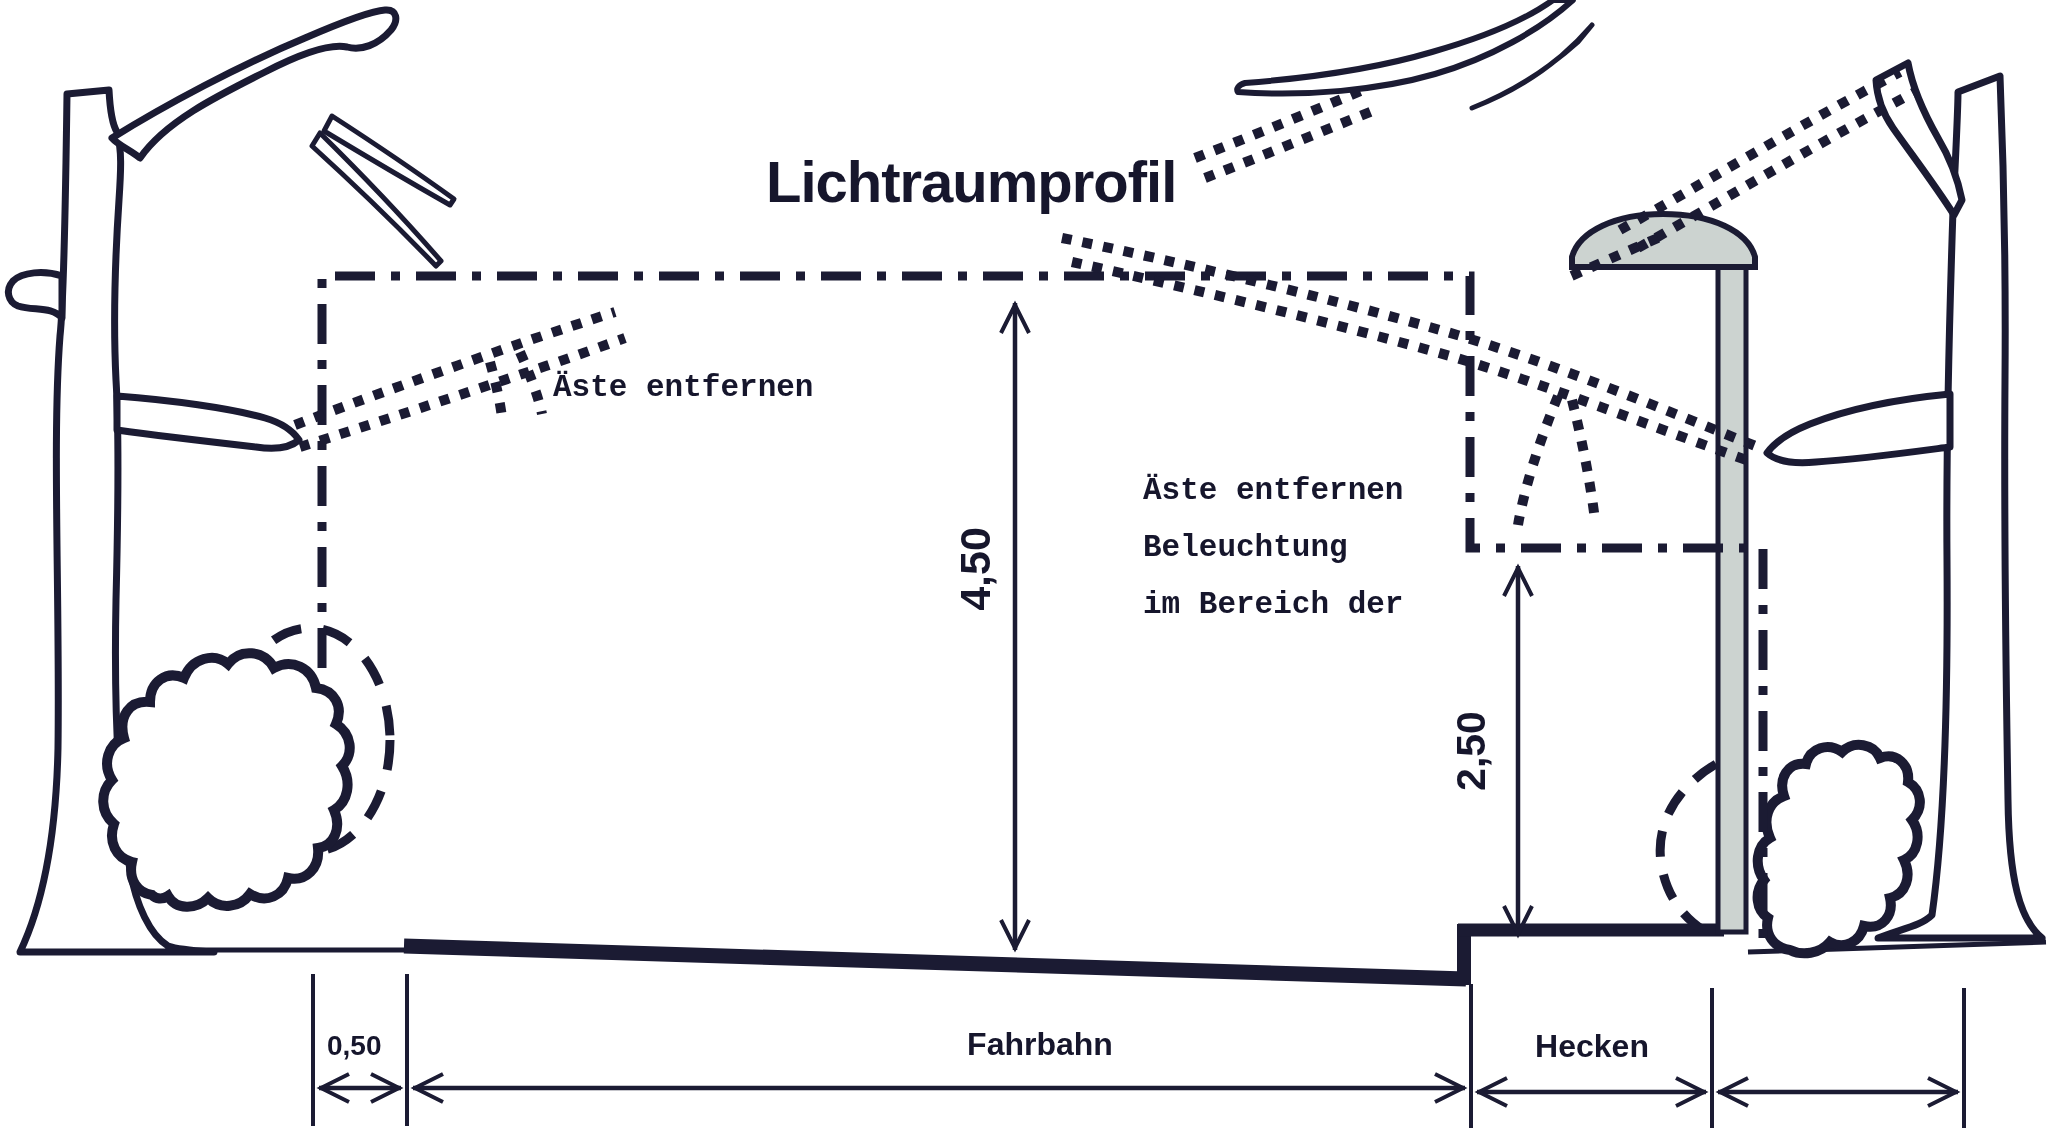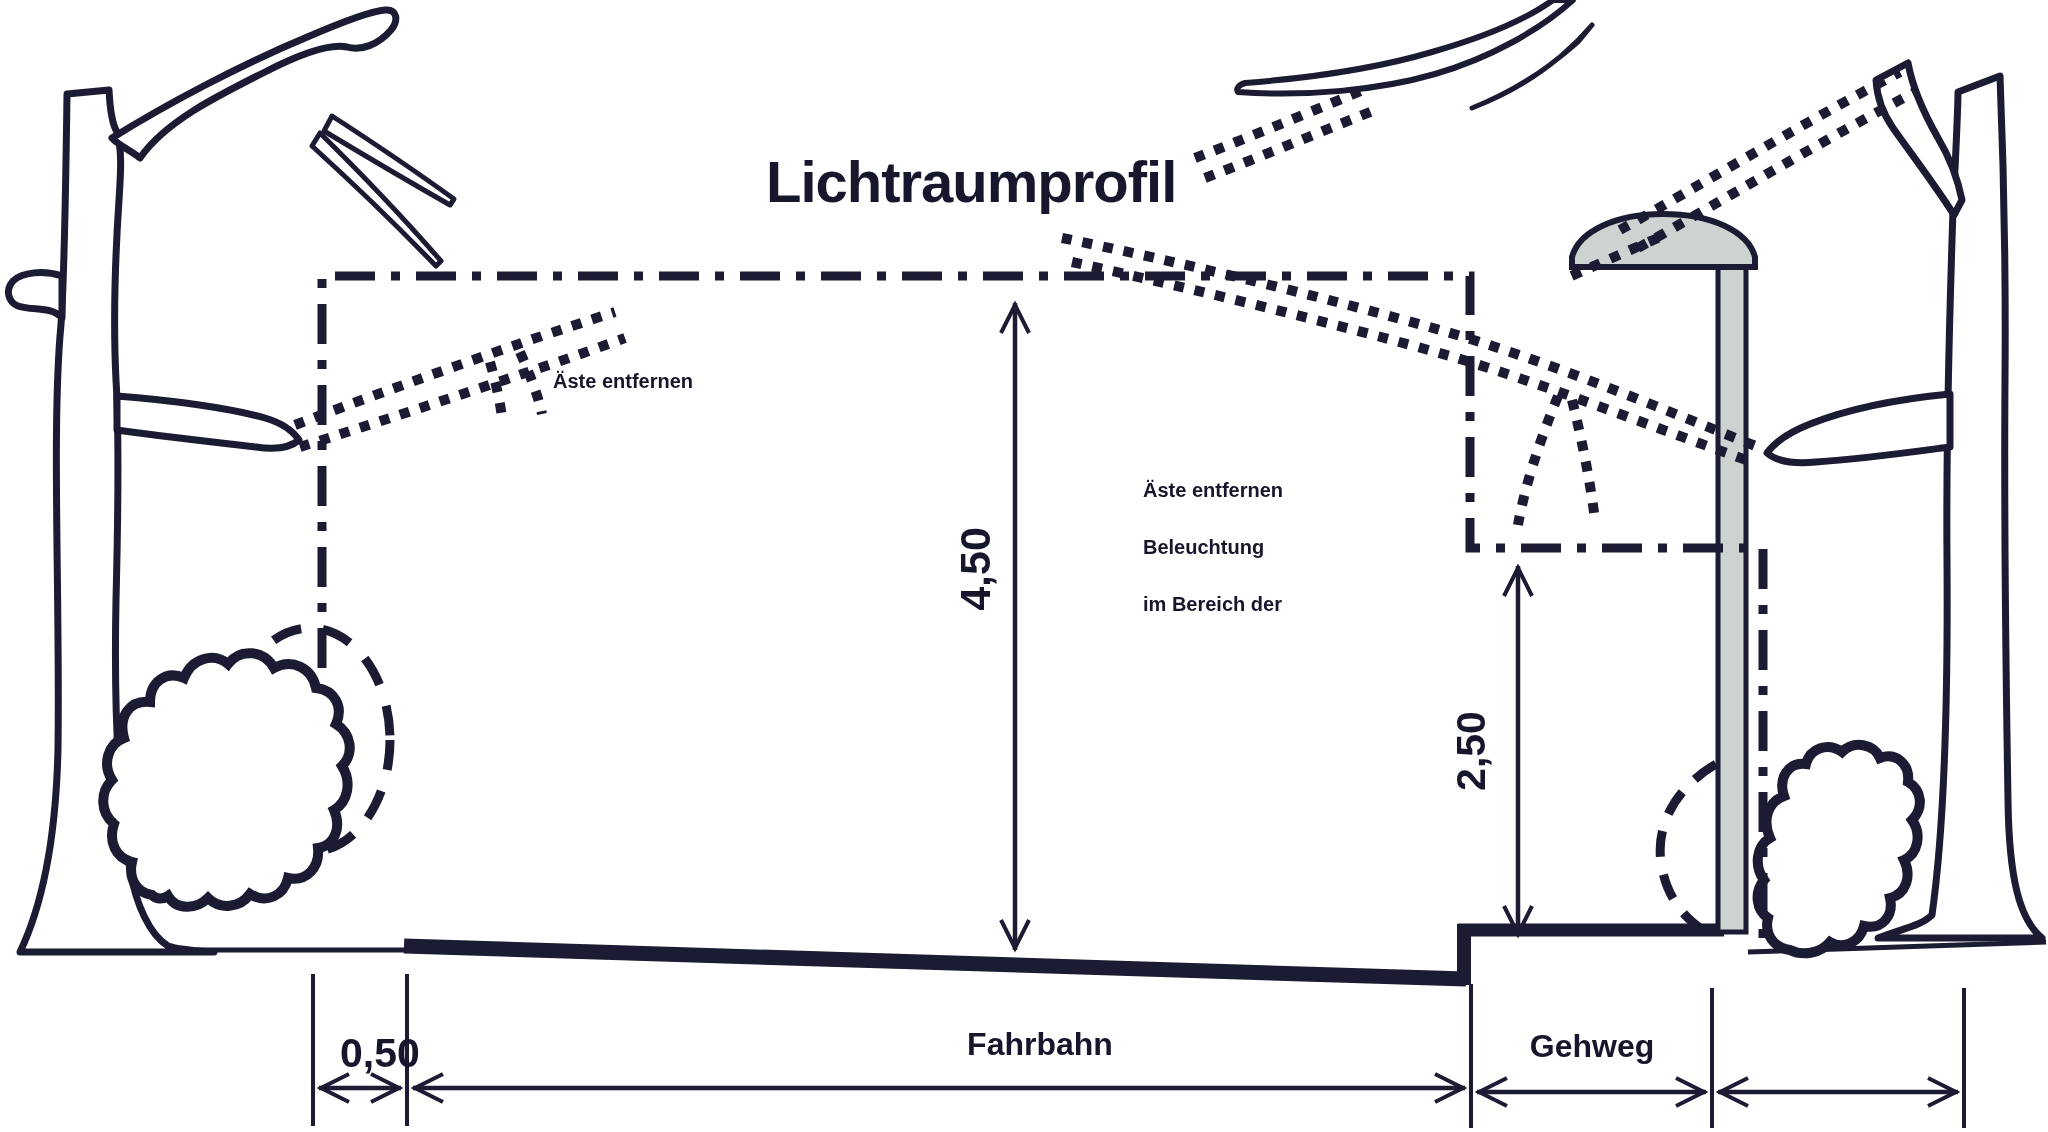--- a/index.html
+++ b/index.html
@@ -2,21 +2,21 @@
 <html><head>
 <meta charset="utf-8">
 <style>
   html,body{margin:0;padding:0;background:#ffffff;}
   body{width:2048px;height:1132px;position:relative;overflow:hidden;
        font-family:"Liberation Sans",sans-serif;color:#1b1b33;}
   #stage{position:absolute;left:0;top:0;width:1632px;height:1132px;}
   svg{position:absolute;left:0;top:0;}
   .lbl{position:absolute;font-weight:bold;color:#16162c;white-space:nowrap;}
   .title{font-size:58px;letter-spacing:-1px;}
-  .note{font-size:20px;}
+  .note{font-size:31px;font-family:Liberation Mono, monospace;}
   .note-block{line-height:57px;}
   .dim{font-size:43px;}
   .zone{font-size:32px;text-align:center;}
   .vert{transform:rotate(-90deg);transform-origin:center center;text-align:center;}
 </style>
 </head>
 <body>
 
 <div id="stage">
 
@@ -128,19 +128,19 @@
     <div>im Bereich der</div>
   </div>
 
   <div class="lbl note note-block" style="left:452px;top:762px;">
   </div>
 
   <div class="lbl dim vert" style="left:905px;top:545px;width:140px;height:48px;">4,50</div>
 
   <div class="lbl dim vert" style="left:1402px;top:727px;width:140px;height:48px;font-size:41px;">2,50</div>
 
-  <div class="lbl dim" style="left:316px;top:1030px;font-size:41px;padding-left:24px;">0,50</div>
+  <div class="lbl dim" style="left:303px;top:1030px;font-size:28px;padding-left:24px;">0,50</div>
 
   <div class="lbl zone" style="left:940px;top:1026px;width:200px;">Fahrbahn</div>
 
-  <div class="lbl zone" style="left:1492px;top:1028px;width:200px;">Gehweg</div>
+  <div class="lbl zone" style="left:1492px;top:1028px;width:200px;">Hecken</div>
 
 </div>
 
 </body></html>

